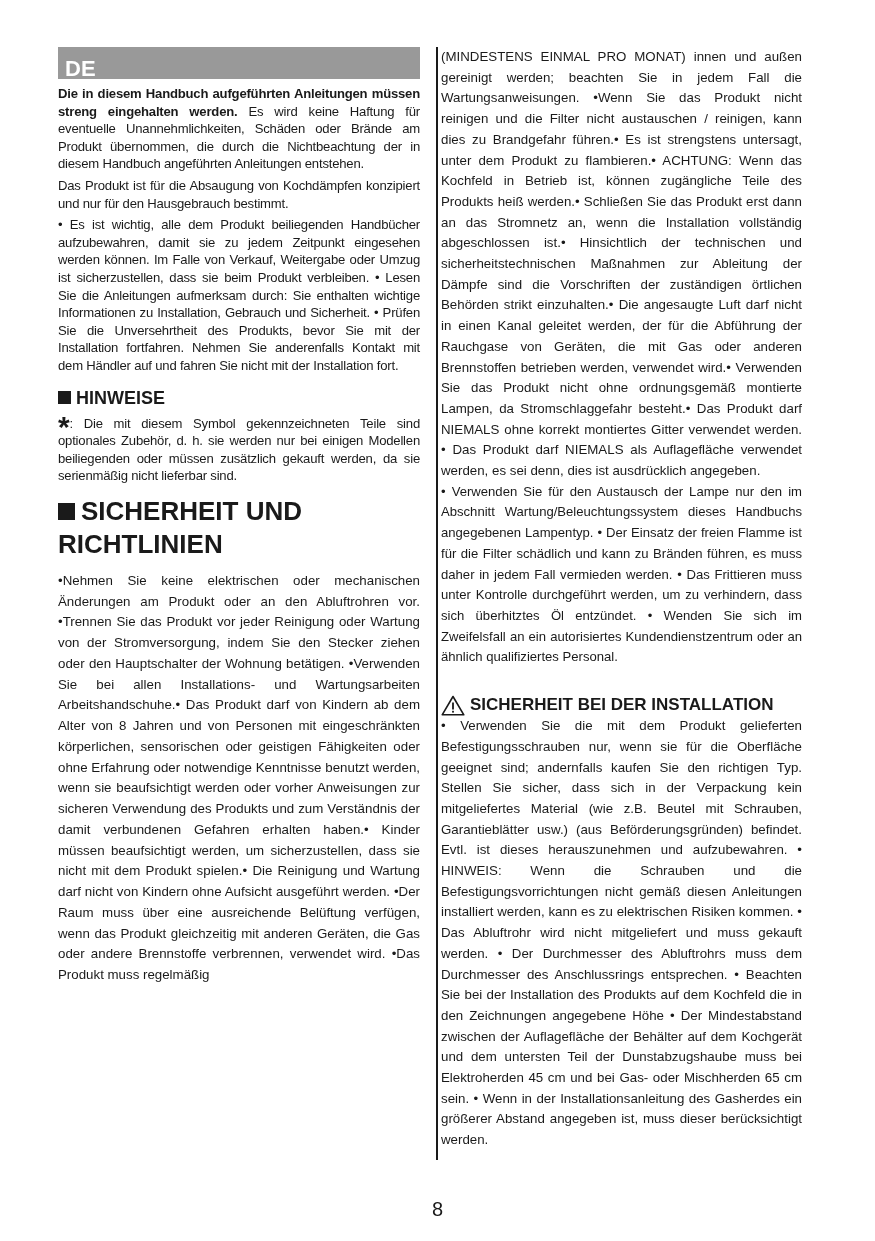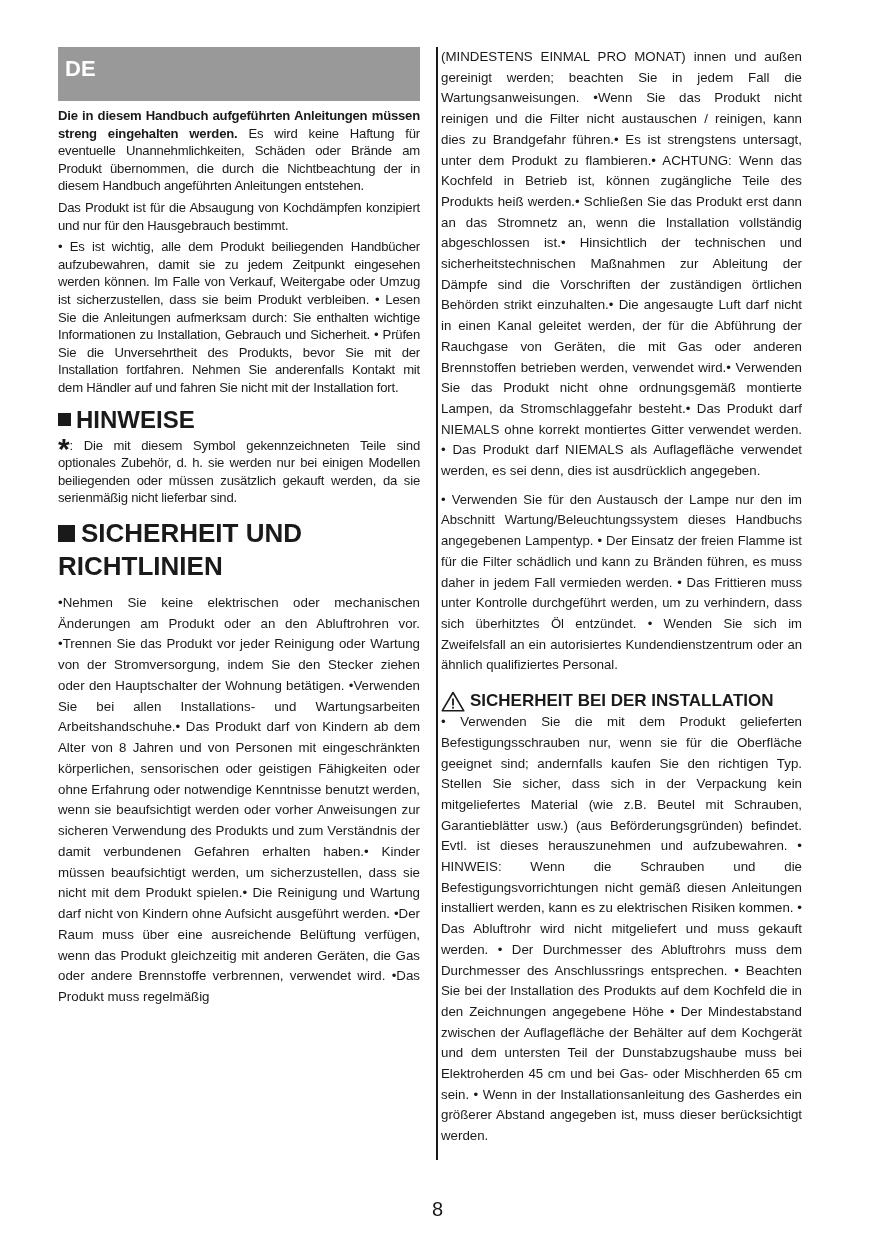--- a/index.html
+++ b/index.html
@@ -3,35 +3,35 @@
 <meta charset="utf-8">
 <style>
   html, body { margin:0; padding:0; background:#ffffff; }
   body { width:875px; height:1241px; position:relative; overflow:hidden;
          font-family:"Liberation Sans", sans-serif; color:#1a1a1a; }
   .col { position:absolute; top:47px; }
   .col-left { left:58px; width:362px; }
   .col-right { left:441px; width:361px; }
   .divider { position:absolute; left:436px; top:47px; width:2px; height:1113px; background:#1a1a1a; }
   p { margin:0; font-size:13.3px; line-height:20.8px; text-align:justify; }
-  .lang-bar { background:#999999; height:54px; color:#fff; font-weight:bold; font-size:22px;
+  .lang-bar { background:#999999; height:32px; color:#fff; font-weight:bold; font-size:22px;
               line-height:44px; padding-left:7px; margin-bottom:6px; }
   .p-left p { font-size:13.1px; line-height:17.6px; margin-bottom:4px; letter-spacing:-0.2px; }
   .bold { font-weight:bold; }
-  .h-small { font-weight:bold; font-size:24px; line-height:22px; margin:12px 0 6px 0; display:flex; align-items:center; }
+  .h-small { font-weight:bold; font-size:18px; line-height:22px; margin:12px 0 6px 0; display:flex; align-items:center; }
   .sq { display:inline-block; width:13px; height:13px; background:#1a1a1a; margin-right:5px; }
   .sq-big { width:17px; height:17px; margin-right:6px; }
   .h-big { font-weight:bold; font-size:26px; line-height:33px; margin:10px 0 10px 0; }
   .star { font-size:30px; font-weight:bold; vertical-align:-9px; line-height:10px; }
   .h-warn { font-weight:bold; font-size:17px; line-height:22px; margin:6px 0 0 0; display:flex; align-items:center; }
   .warn-icon { width:24px; height:21px; margin-right:5px; }
   .body-l { font-size:13.3px; line-height:20.7px; }
   .body-r { font-size:13.3px; line-height:20.7px; }
   .page-num { position:absolute; top:1198px; left:0; width:875px; text-align:center; font-size:20px; }
-  .gap { margin-top:8px; }
+  .gap { margin-top:0; }
 </style>
 </head>
 <body>
 
 <div class="col col-left p-left">
   <div class="lang-bar">DE</div>
 
   <p><span class="bold">Die in diesem Handbuch aufgeführten Anleitungen müssen streng eingehalten werden.</span><span> Es wird keine Haftung für eventuelle Unannehmlichkeiten, Schäden oder Brände am Produkt übernommen, die durch die Nichtbeachtung der in diesem Handbuch angeführten Anleitungen entstehen.</span></p>
   <p>Das Produkt ist für die Absaugung von Kochdämpfen konzipiert und nur für den Hausgebrauch bestimmt.</p>
   <p>• Es ist wichtig, alle dem Produkt beiliegenden Handbücher aufzubewahren, damit sie zu jedem Zeitpunkt eingesehen werden können. Im Falle von Verkauf, Weitergabe oder Umzug ist sicherzustellen, dass sie beim Produkt verbleiben. • Lesen Sie die Anleitungen aufmerksam durch: Sie enthalten wichtige Informationen zu Installation, Gebrauch und Sicherheit. • Prüfen Sie die Unversehrtheit des Produkts, bevor Sie mit der Installation fortfahren. Nehmen Sie anderenfalls Kontakt mit dem Händler auf und fahren Sie nicht mit der Installation fort.</p>
@@ -48,21 +48,21 @@
 
   <p class="body-l" style="font-size:13.3px; line-height:20.75px; letter-spacing:0;">•Nehmen Sie keine elektrischen oder mechanischen Änderungen am Produkt oder an den Abluftrohren vor. •Trennen Sie das Produkt vor jeder Reinigung oder Wartung von der Stromversorgung, indem Sie den Stecker ziehen oder den Hauptschalter der Wohnung betätigen. •Verwenden Sie bei allen Installations- und Wartungsarbeiten Arbeitshandschuhe.• Das Produkt darf von Kindern ab dem Alter von 8 Jahren und von Personen mit eingeschränkten körperlichen, sensorischen oder geistigen Fähigkeiten oder ohne Erfahrung oder notwendige Kenntnisse benutzt werden, wenn sie beaufsichtigt werden oder vorher Anweisungen zur sicheren Verwendung des Produkts und zum Verständnis der damit verbundenen Gefahren erhalten haben.• Kinder müssen beaufsichtigt werden, um sicherzustellen, dass sie nicht mit dem Produkt spielen.• Die Reinigung und Wartung darf nicht von Kindern ohne Aufsicht ausgeführt werden. •Der Raum muss über eine ausreichende Belüftung verfügen, wenn das Produkt gleichzeitig mit anderen Geräten, die Gas oder andere Brennstoffe verbrennen, verwendet wird. •Das Produkt muss regelmäßig</p>
 </div>
 
 <div class="divider"></div>
 
 <div class="col col-right">
   <p class="body-r">(MINDESTENS EINMAL PRO MONAT) innen und außen gereinigt werden; beachten Sie in jedem Fall die Wartungsanweisungen. •Wenn Sie das Produkt nicht reinigen und die Filter nicht austauschen / reinigen, kann dies zu Brandgefahr führen.• Es ist strengstens untersagt, unter dem Produkt zu flambieren.• ACHTUNG: Wenn das Kochfeld in Betrieb ist, können zugängliche Teile des Produkts heiß werden.• Schließen Sie das Produkt erst dann an das Stromnetz an, wenn die Installation vollständig abgeschlossen ist.• Hinsichtlich der technischen und sicherheitstechnischen Maßnahmen zur Ableitung der Dämpfe sind die Vorschriften der zuständigen örtlichen Behörden strikt einzuhalten.• Die angesaugte Luft darf nicht in einen Kanal geleitet werden, der für die Abführung der Rauchgase von Geräten, die mit Gas oder anderen Brennstoffen betrieben werden, verwendet wird.• Verwenden Sie das Produkt nicht ohne ordnungsgemäß montierte Lampen, da Stromschlaggefahr besteht.• Das Produkt darf NIEMALS ohne korrekt montiertes Gitter verwendet werden. • Das Produkt darf NIEMALS als Auflagefläche verwendet werden, es sei denn, dies ist ausdrücklich angegeben.</p>
   <p class="gap" style="font-size:13.1px; line-height:20.7px;">• Verwenden Sie für den Austausch der Lampe nur den im Abschnitt Wartung/Beleuchtungssystem dieses Handbuchs angegebenen Lampentyp. • Der Einsatz der freien Flamme ist für die Filter schädlich und kann zu Bränden führen, es muss daher in jedem Fall vermieden werden. • Das Frittieren muss unter Kontrolle durchgeführt werden, um zu verhindern, dass sich überhitztes Öl entzündet. • Wenden Sie sich im Zweifelsfall an ein autorisiertes Kundendienstzentrum oder an ähnlich qualifiziertes Personal.</p>
 
-  <div class="h-warn" style="margin-top:14px;">
+  <div class="h-warn" style="margin-top:26px;">
     <svg class="warn-icon" viewBox="0 0 24 21">
       <path d="M12 1.5 L22.8 19.8 L1.2 19.8 Z" fill="none" stroke="#1a1a1a" stroke-width="1.6" stroke-linejoin="round"></path>
       <rect x="11.1" y="7.5" width="1.8" height="7" fill="#1a1a1a"></rect>
       <rect x="11.1" y="15.8" width="1.8" height="1.8" fill="#1a1a1a"></rect>
     </svg>
     <span>SICHERHEIT BEI DER INSTALLATION</span>
   </div>
   <p class="body-r">• Verwenden Sie die mit dem Produkt gelieferten Befestigungsschrauben nur, wenn sie für die Oberfläche geeignet sind; andernfalls kaufen Sie den richtigen Typ. Stellen Sie sicher, dass sich in der Verpackung kein mitgeliefertes Material (wie z.B. Beutel mit Schrauben, Garantieblätter usw.) (aus Beförderungsgründen) befindet. Evtl. ist dieses herauszunehmen und aufzubewahren. • HINWEIS: Wenn die Schrauben und die Befestigungsvorrichtungen nicht gemäß diesen Anleitungen installiert werden, kann es zu elektrischen Risiken kommen. • Das Abluftrohr wird nicht mitgeliefert und muss gekauft werden. • Der Durchmesser des Abluftrohrs muss dem Durchmesser des Anschlussrings entsprechen. • Beachten Sie bei der Installation des Produkts auf dem Kochfeld die in den Zeichnungen angegebene Höhe • Der Mindestabstand zwischen der Auflagefläche der Behälter auf dem Kochgerät und dem untersten Teil der Dunstabzugshaube muss bei Elektroherden 45 cm und bei Gas- oder Mischherden 65 cm sein. • Wenn in der Installationsanleitung des Gasherdes ein größerer Abstand angegeben ist, muss dieser berücksichtigt werden.</p>
 </div>
 

